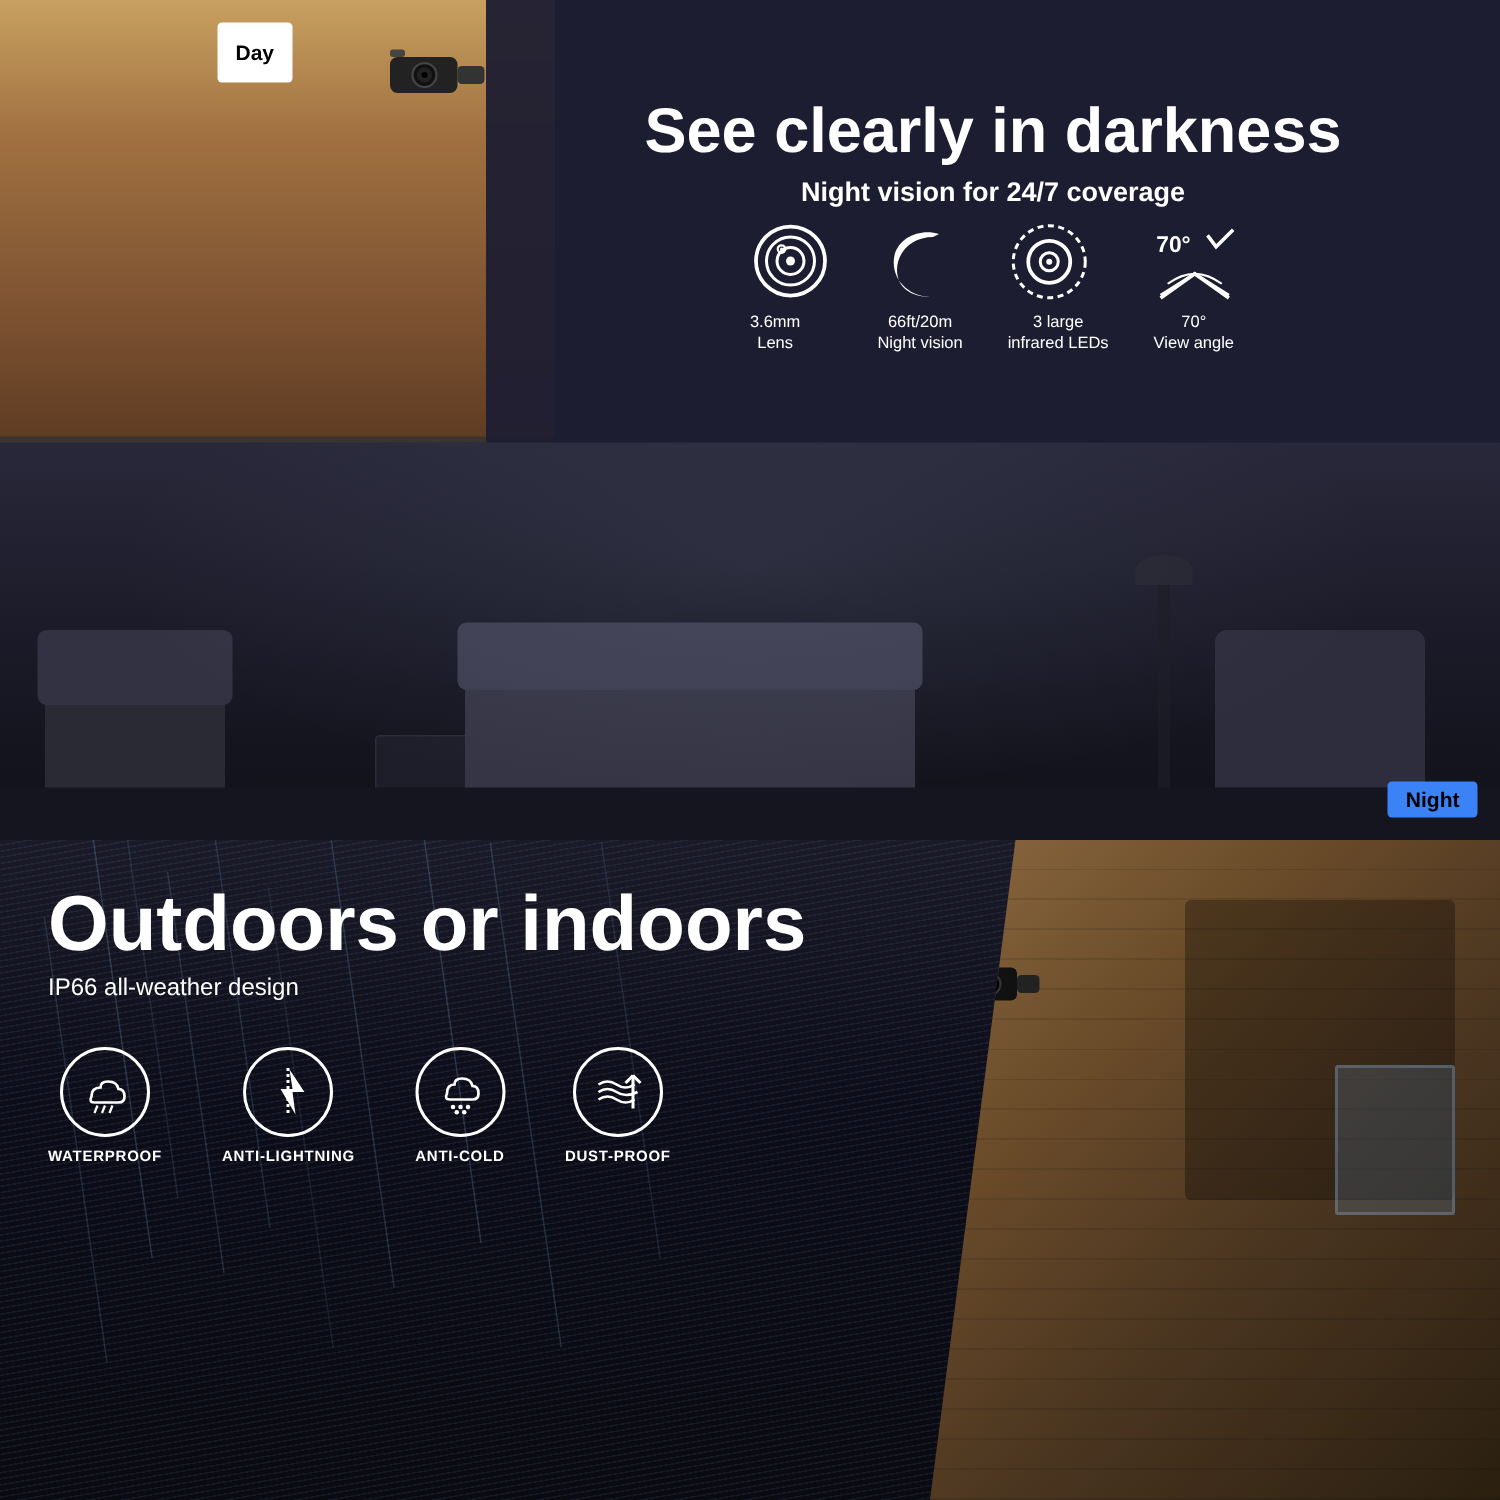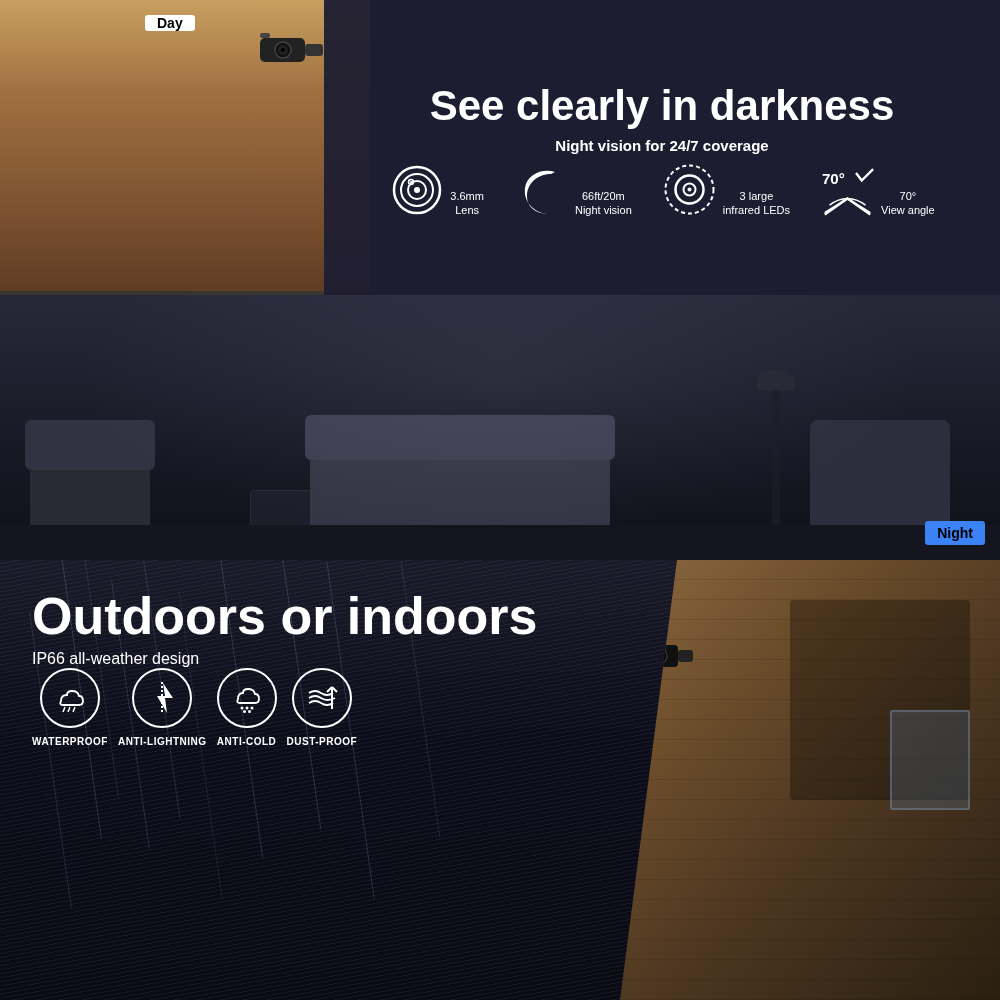--- a/index.html
+++ b/index.html
@@ -34,21 +34,21 @@
           rgba(100,65,30,0.5) 30px, rgba(100,65,30,0.5) 45px,
           rgba(160,110,55,0.4) 45px, rgba(160,110,55,0.4) 60px
         );
     }
 
     .day-badge {
       position: absolute;
       top: 15px; left: 145px;
       background: white;
       color: black;
-      padding: 0 12px;
+      padding: 12px 12px;
       font-weight: bold;
       font-size: 14px;
       border-radius: 3px;
     }
 
     .night-badge {
       position: absolute;
       bottom: 15px; right: 15px;
       background: #3b82f6;
       color: black;
@@ -74,21 +74,21 @@
       color: white;
       font-size: 42px;
       font-weight: 900;
       text-align: center;
       line-height: 1.1;
       margin-bottom: 8px;
     }
 
     .sub-title {
       color: white;
-      font-size: 15px;
+      font-size: 18px;
       font-weight: bold;
       text-align: center;
       margin-bottom: 8px;
     }
 
     .description {
       color: #cccccc;
       font-size: 13px;
       text-align: center;
       line-height: 1.4;
@@ -97,21 +97,22 @@
 
     .specs-row {
       display: flex;
       gap: 30px;
       align-items: flex-start;
       justify-content: center;
     }
 
     .spec-item {
       display: flex;
-      align-items: flex-end;
+      flex-direction: column;
+      align-items: flex-start;
       gap: 6px;
     }
 
     .spec-icon {
       width: 55px;
       height: 55px;
       display: flex;
       align-items: center;
       justify-content: center;
       color: white;
@@ -174,25 +175,26 @@
       color: white;
       font-size: 52px;
       font-weight: 900;
       margin-bottom: 8px;
       line-height: 1;
     }
 
     .ip66-text {
       color: white;
       font-size: 16px;
+      margin-bottom: 30px;
     }
 
     .weather-icons-row {
       display: flex;
-      gap: 10px;
+      gap: 40px;
       align-items: flex-start;
     }
 
     .weather-item {
       display: flex;
       flex-direction: column;
       align-items: center;
       gap: 8px;
     }
 

